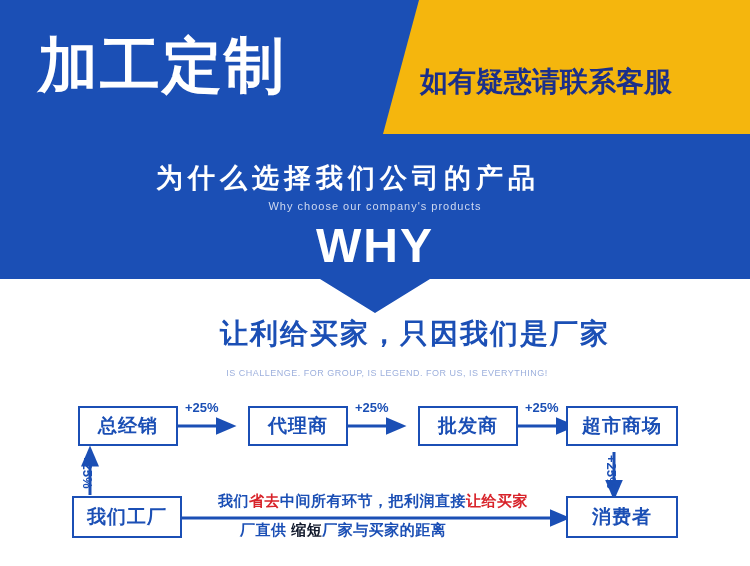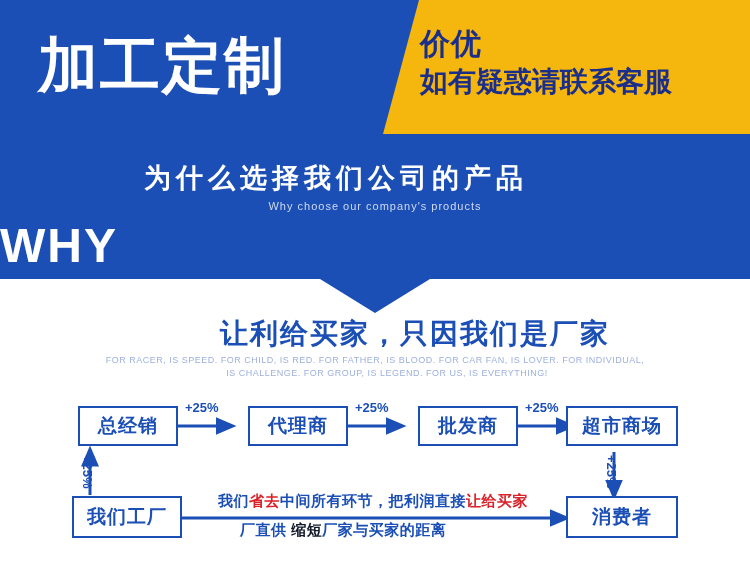--- a/index.html
+++ b/index.html
@@ -80,21 +80,21 @@
     position: absolute;
     left: 0;
     top: 279px;
     width: 750px;
     height: 34px;
     background: #1b4fb5;
     clip-path: polygon(0 0, 320px 0, 375px 34px, 430px 0, 750px 0, 750px 0, 0 0);
   }
   .mid-title {
     position: absolute;
-    left: 0;
+    left: 12px;
     top: 160px;
     width: 672px;
     text-align: center;
     font-size: 27px;
     font-weight: bold;
     color: #ffffff;
     letter-spacing: 5px;
   }
   .mid-sub {
     position: absolute;
@@ -104,21 +104,21 @@
     text-align: center;
     font-size: 11px;
     color: #cfd9f0;
     letter-spacing: 1px;
   }
   .mid-why {
     position: absolute;
     left: 0;
     top: 218px;
     width: 750px;
-    text-align: left;
+    text-align: center;
     font-size: 48px;
     font-weight: bold;
     color: #ffffff;
     letter-spacing: 2px;
   }
 
   
   .headline2 {
     position: absolute;
     left: 0;
@@ -210,31 +210,29 @@
   .center-text2 .hl { color: #0f172a; }
 </style>
 </head>
 <body>
 
 <div id="page">
 
   <div class="top-banner"></div>
   <div class="yellow-panel"></div>
   <div class="top-left-text">加工定制</div>
-  <div class="yellow-line1">价优</div>
   <div class="yellow-line2">如有疑惑请联系客服</div>
 
   <div class="mid-band"></div>
   <div class="mid-band-notch"></div>
   <div class="mid-title">为什么选择我们公司的产品</div>
   <div class="mid-sub">Why choose our company's products</div>
   <div class="mid-why">WHY</div>
 
   <div class="headline2">让利给买家，只因我们是厂家</div>
-  <div class="headline2-sub1">FOR RACER, IS SPEED. FOR CHILD, IS RED. FOR FATHER, IS BLOOD. FOR CAR FAN, IS LOVER. FOR INDIVIDUAL,</div>
   <div class="headline2-sub2">IS CHALLENGE. FOR GROUP, IS LEGEND. FOR US, IS EVERYTHING!</div>
 
   <svg class="arrow-svg" viewBox="0 0 750 566">
     <defs>
       <marker id="ah" markerWidth="7" markerHeight="7" refX="5.5" refY="3" orient="auto">
         <polygon points="0,0 7,3 0,6" fill="#1b4fb5"></polygon>
       </marker>
     </defs>
 
     <line x1="178" y1="426" x2="232" y2="426" stroke="#1b4fb5" stroke-width="3" marker-end="url(#ah)"></line>

